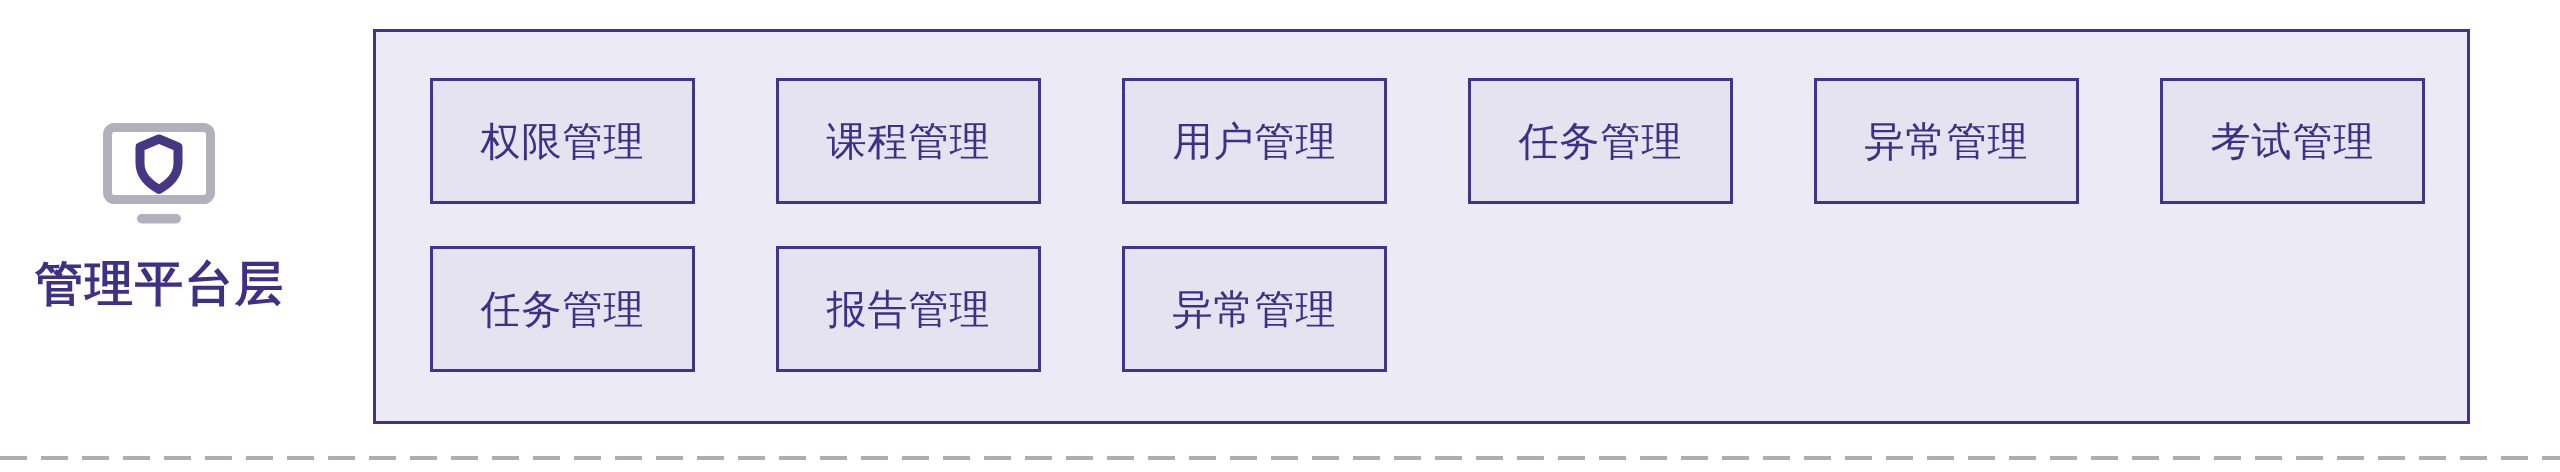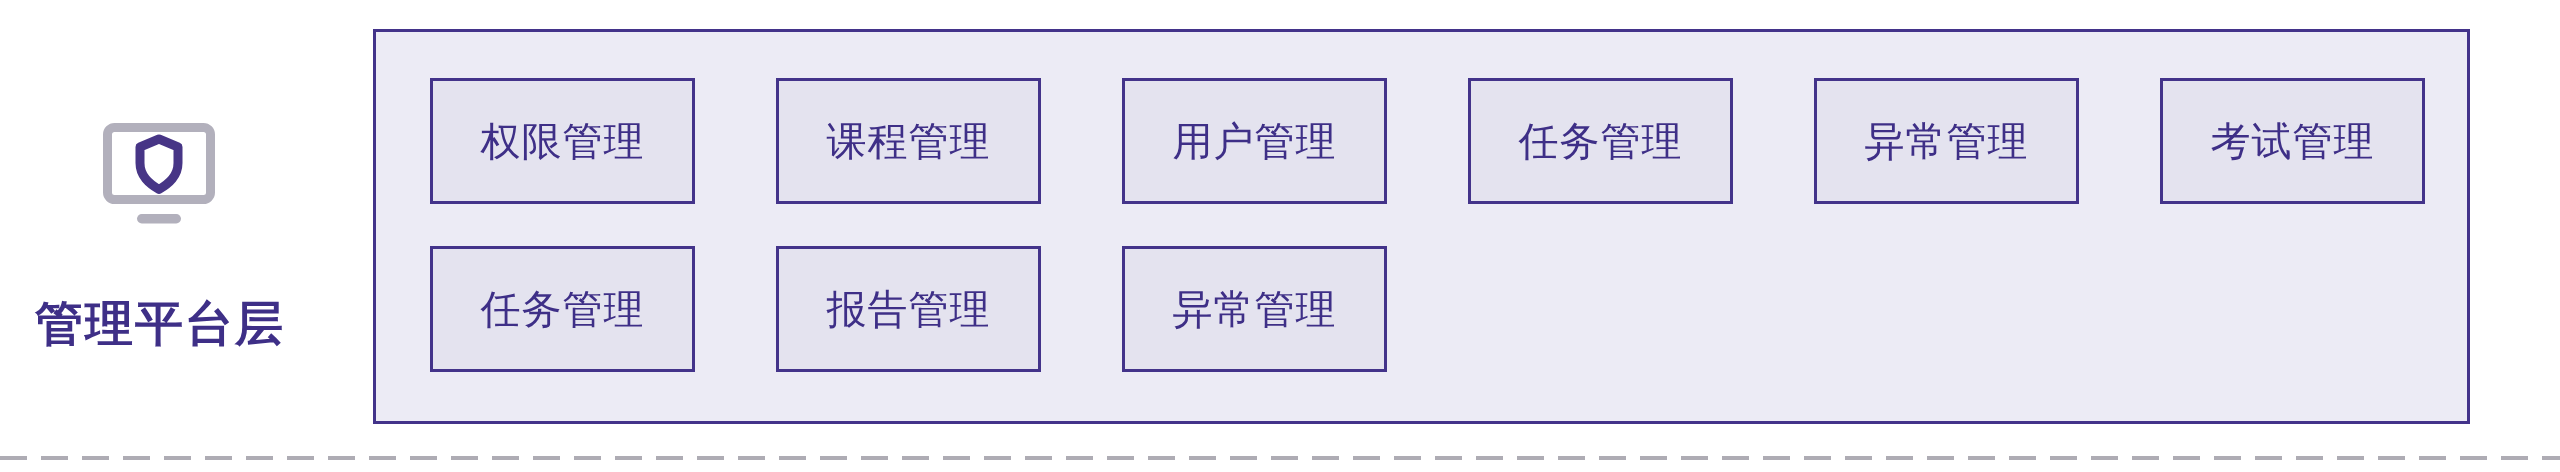--- a/index.html
+++ b/index.html
@@ -26,21 +26,20 @@
   .layer-title {
     position: absolute;
     left: 18px; top: 252px;
     width: 284px;
     text-align: center;
     font-size: 48px;
     font-weight: bold;
     letter-spacing: 2px;
     color: #3e2f87;
     white-space: nowrap;
-    margin-top: 40px;
   }
 
   
   .module-panel {
     position: absolute;
     left: 373px; top: 29px;
     width: 2091px; height: 389px;
     background: #ecebf5;
     border: 3px solid #43338a;
     box-sizing: content-box;

